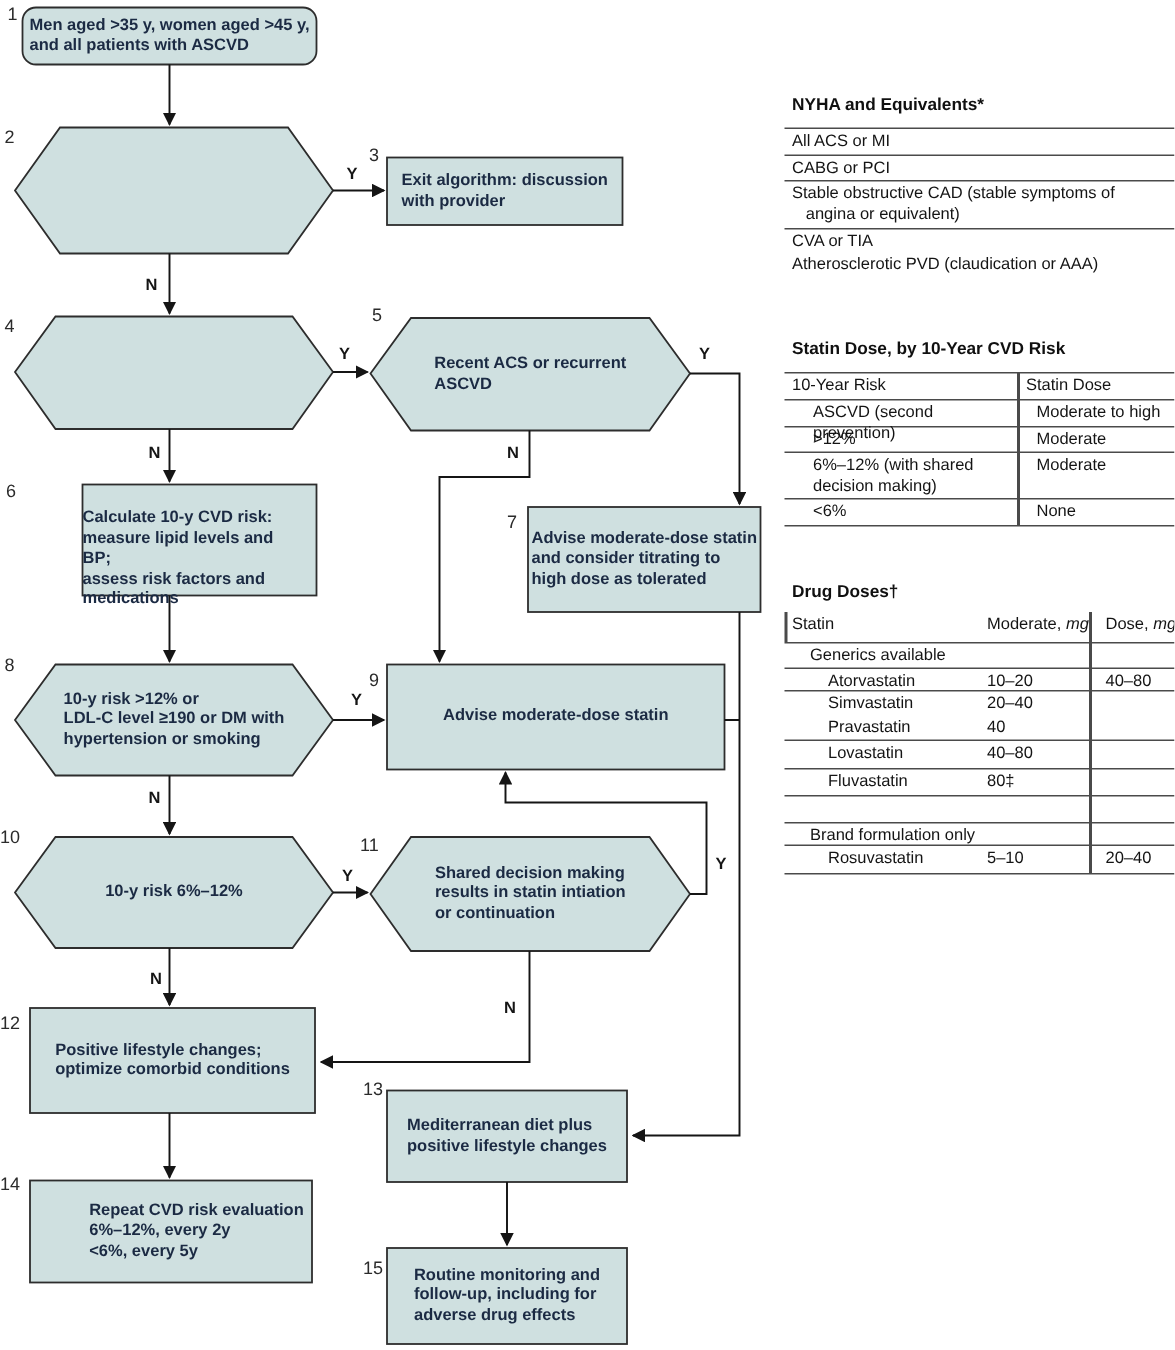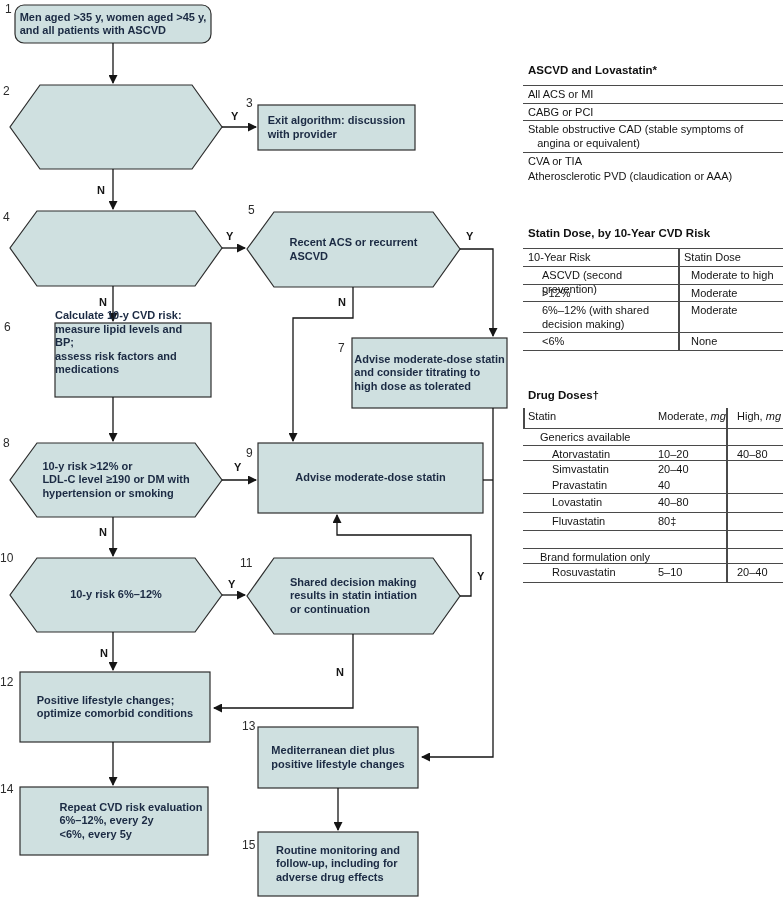--- a/index.html
+++ b/index.html
@@ -94,21 +94,21 @@
   <div class="num" style="left:242px;top:719px">13</div>
   <div class="num" style="left:0px;top:782px">14</div>
   <div class="num" style="left:242px;top:838px">15</div>
 
   <div class="node-text" style="left:15px;top:5px;width:196px;height:38px">Men aged &gt;35 y, women aged &gt;45 y,
 and all patients with ASCVD</div>
   <div class="node-text" style="left:258px;top:105px;width:157px;height:45px">Exit algorithm: discussion
 with provider</div>
   <div class="node-text" style="left:247px;top:212px;width:213px;height:75px">Recent ACS or recurrent
 ASCVD</div>
-  <div class="node-text" style="left:55px;top:306px;width:140px;height:74px">Calculate 10-y CVD risk:
+  <div class="node-text" style="left:55px;top:336px;width:140px;height:74px">Calculate 10-y CVD risk:
 measure lipid levels and BP;
 assess risk factors and
 medications</div>
   <div class="node-text" style="left:352px;top:338px;width:155px;height:70px">Advise moderate-dose statin
 and consider titrating to
 high dose as tolerated</div>
   <div class="node-text" style="left:10px;top:443px;width:212px;height:74px">10-y risk &gt;12% or
 LDL-C level ≥190 or DM with
 hypertension or smoking</div>
   <div class="node-text" style="left:258px;top:443px;width:225px;height:70px">Advise moderate-dose statin</div>
@@ -133,21 +133,21 @@
   <div class="yn" style="left:99px;top:296px">N</div>
   <div class="yn" style="left:466px;top:230px">Y</div>
   <div class="yn" style="left:338px;top:296px">N</div>
   <div class="yn" style="left:234px;top:461px">Y</div>
   <div class="yn" style="left:99px;top:526px">N</div>
   <div class="yn" style="left:228px;top:578px">Y</div>
   <div class="yn" style="left:100px;top:647px">N</div>
   <div class="yn" style="left:477px;top:570px">Y</div>
   <div class="yn" style="left:336px;top:666px">N</div>
 
-  <div class="ttitle" style="left:528px;top:64px">ASCVD and Lovastatin*</div>
+  <div class="ttitle" style="left:528px;top:64px">NYHA and Equivalents*</div>
   <div class="tbl" style="left:523px;top:85px;width:262px">
     <div class="row bt" style="height:18px">All ACS or MI</div>
     <div class="row bt" style="height:17px">CABG or PCI</div>
     <div class="row bt" style="height:32px">Stable obstructive CAD (stable symptoms of
    angina or equivalent)</div>
     <div class="row bt" style="height:16px">CVA or TIA</div>
     <div class="row" style="height:17px">Atherosclerotic PVD (claudication or AAA)</div>
   </div>
 
   <div class="ttitle" style="left:528px;top:227px">Statin Dose, by 10-Year CVD Risk</div>
@@ -176,21 +176,21 @@
     </div>
   </div>
 
   <div class="ttitle" style="left:528px;top:389px">Drug Doses†</div>
   <div class="tbl bb" style="left:523px;top:408px;width:262px">
     <div class="vline" style="left:203px;top:0;height:174px"></div>
     <div class="vline" style="left:0;top:0;height:20px"></div>
     <div class="drow" style="height:20px">
       <div class="d-h1 bold">Statin</div>
       <div class="d-c2 bold"><span>Moderate, </span><span class="mg">mg</span></div>
-      <div class="d-c3 bold"><span>High, </span><span class="mg">mg</span></div>
+      <div class="d-c3 bold"><span>Dose, </span><span class="mg">mg</span></div>
     </div>
     <div class="drow bt" style="height:17px">
       <div class="d-sec bold">Generics available</div>
         <div></div>
         <div></div>
     </div>
     <div class="drow bt" style="height:15px">
       <div class="d-name">Atorvastatin</div>
       <div class="d-c2">10–20</div>
       <div class="d-c3">40–80</div>

